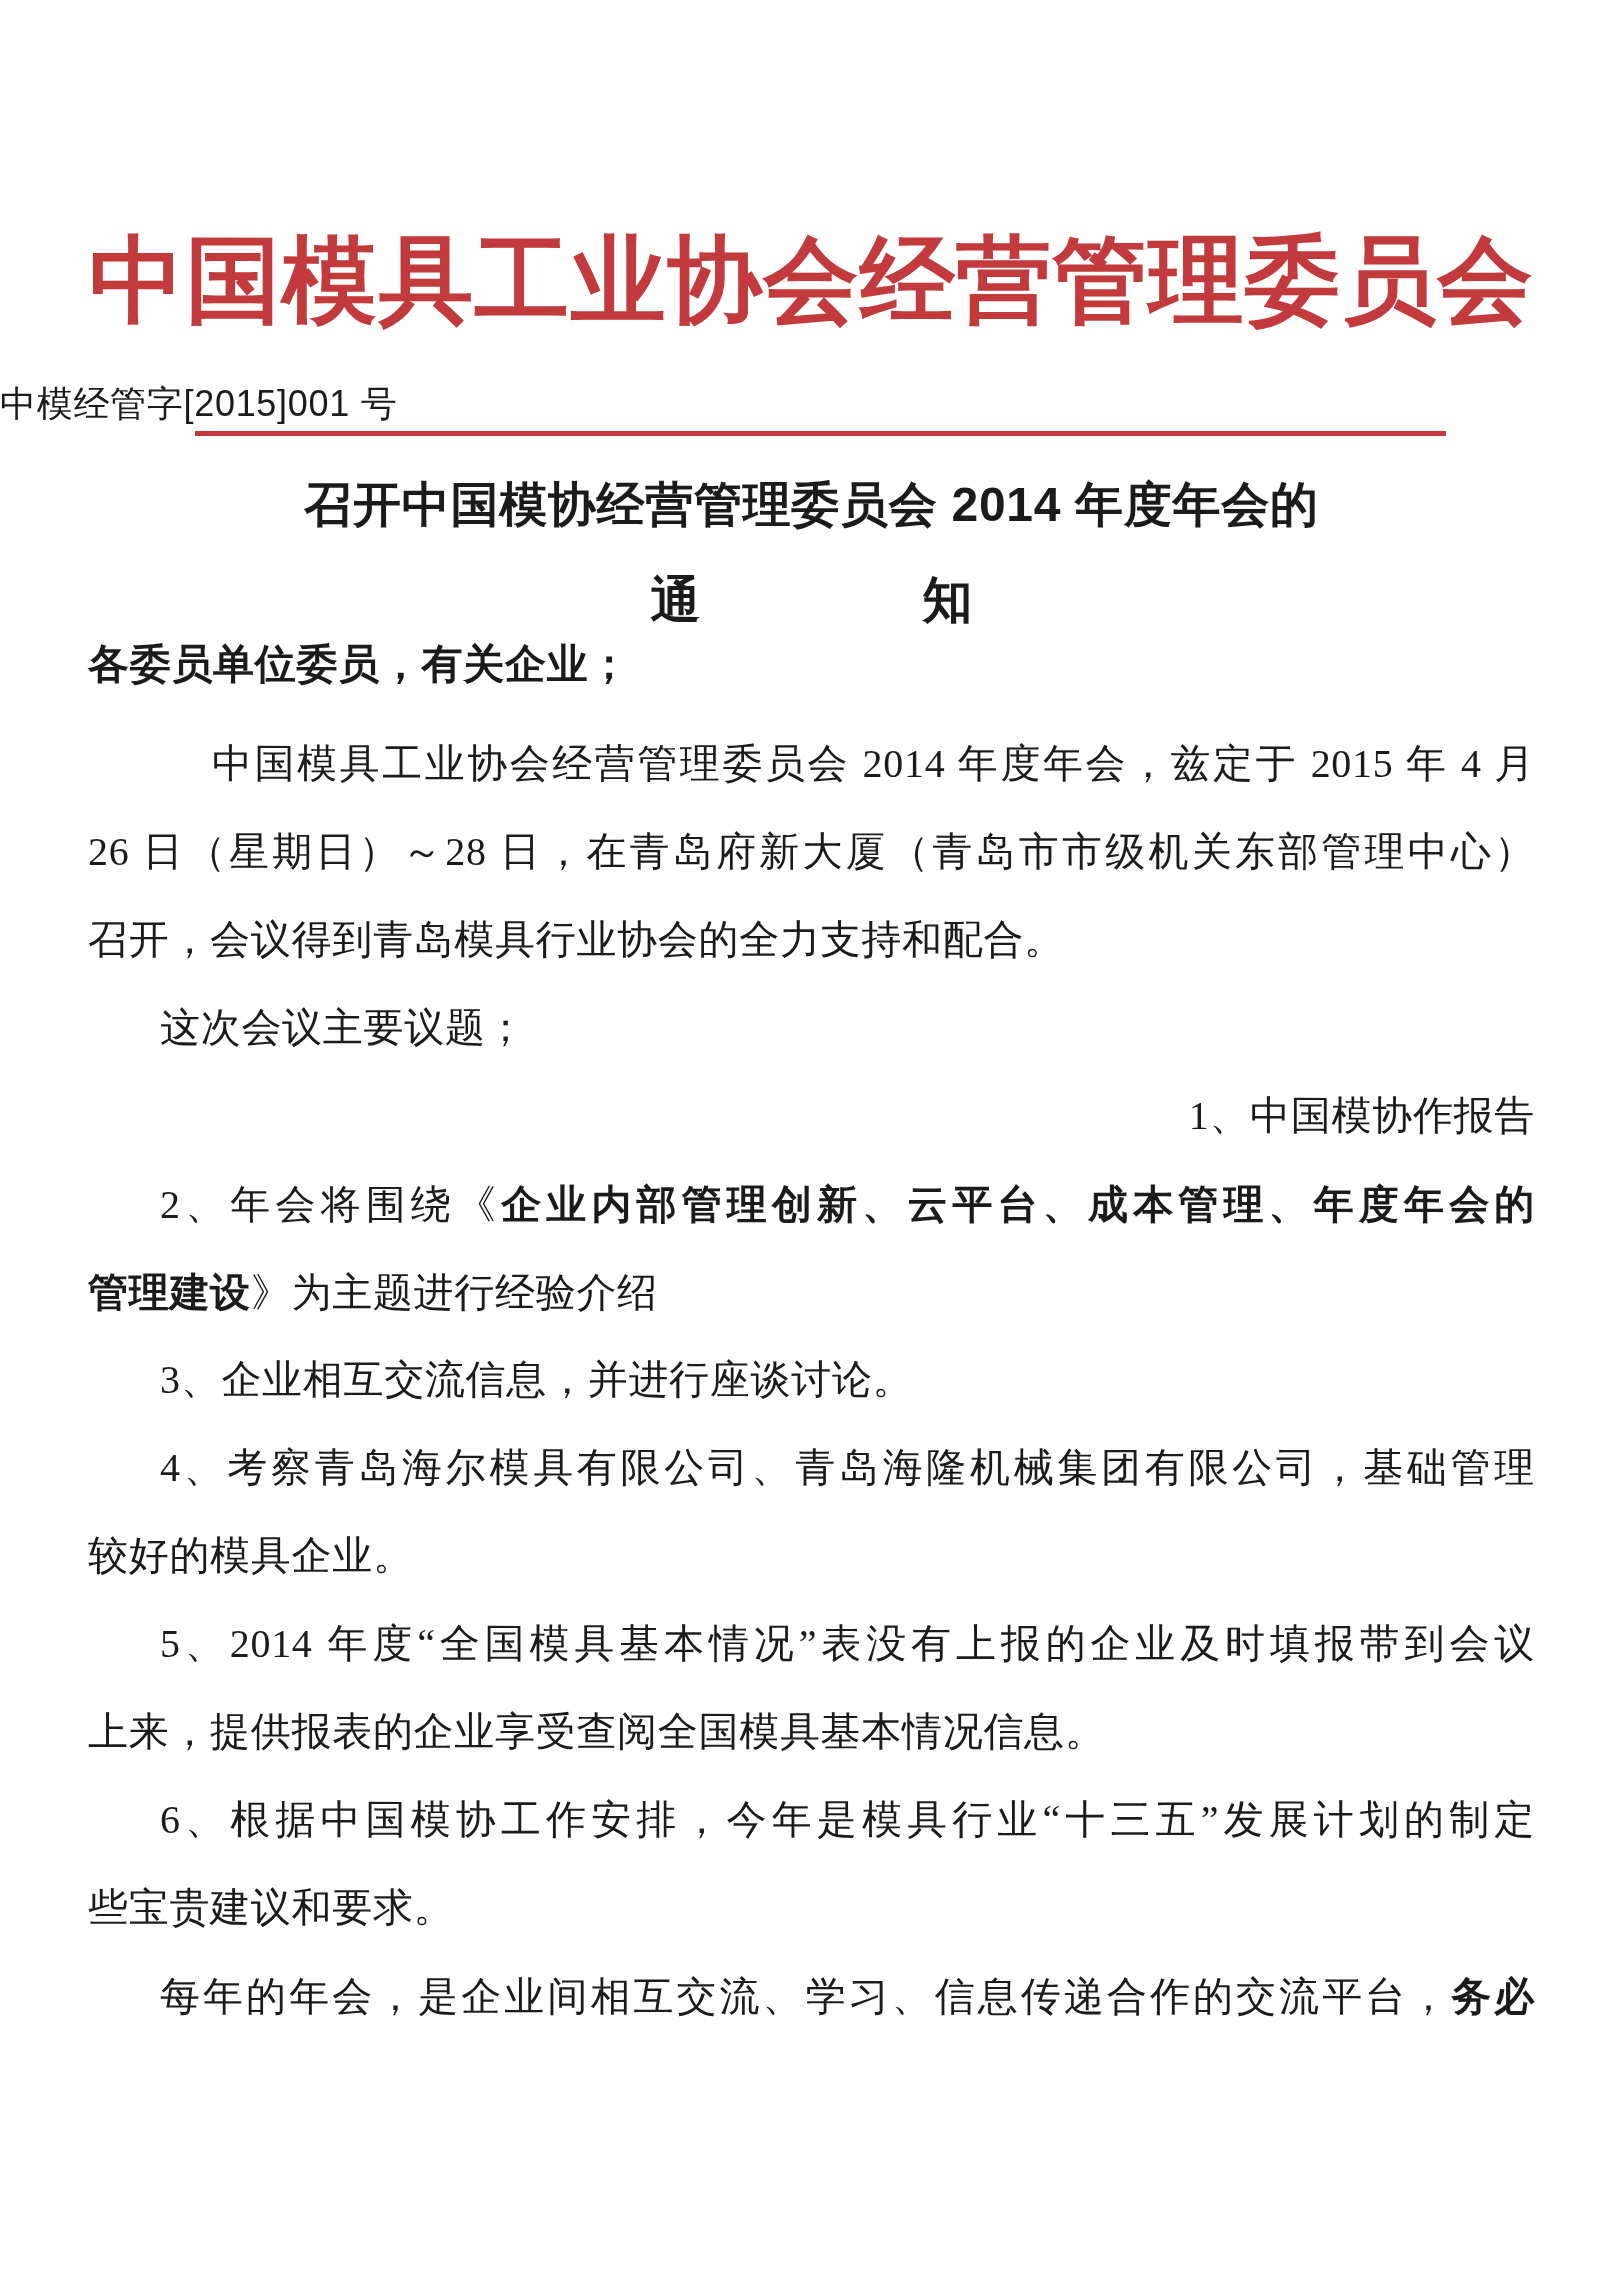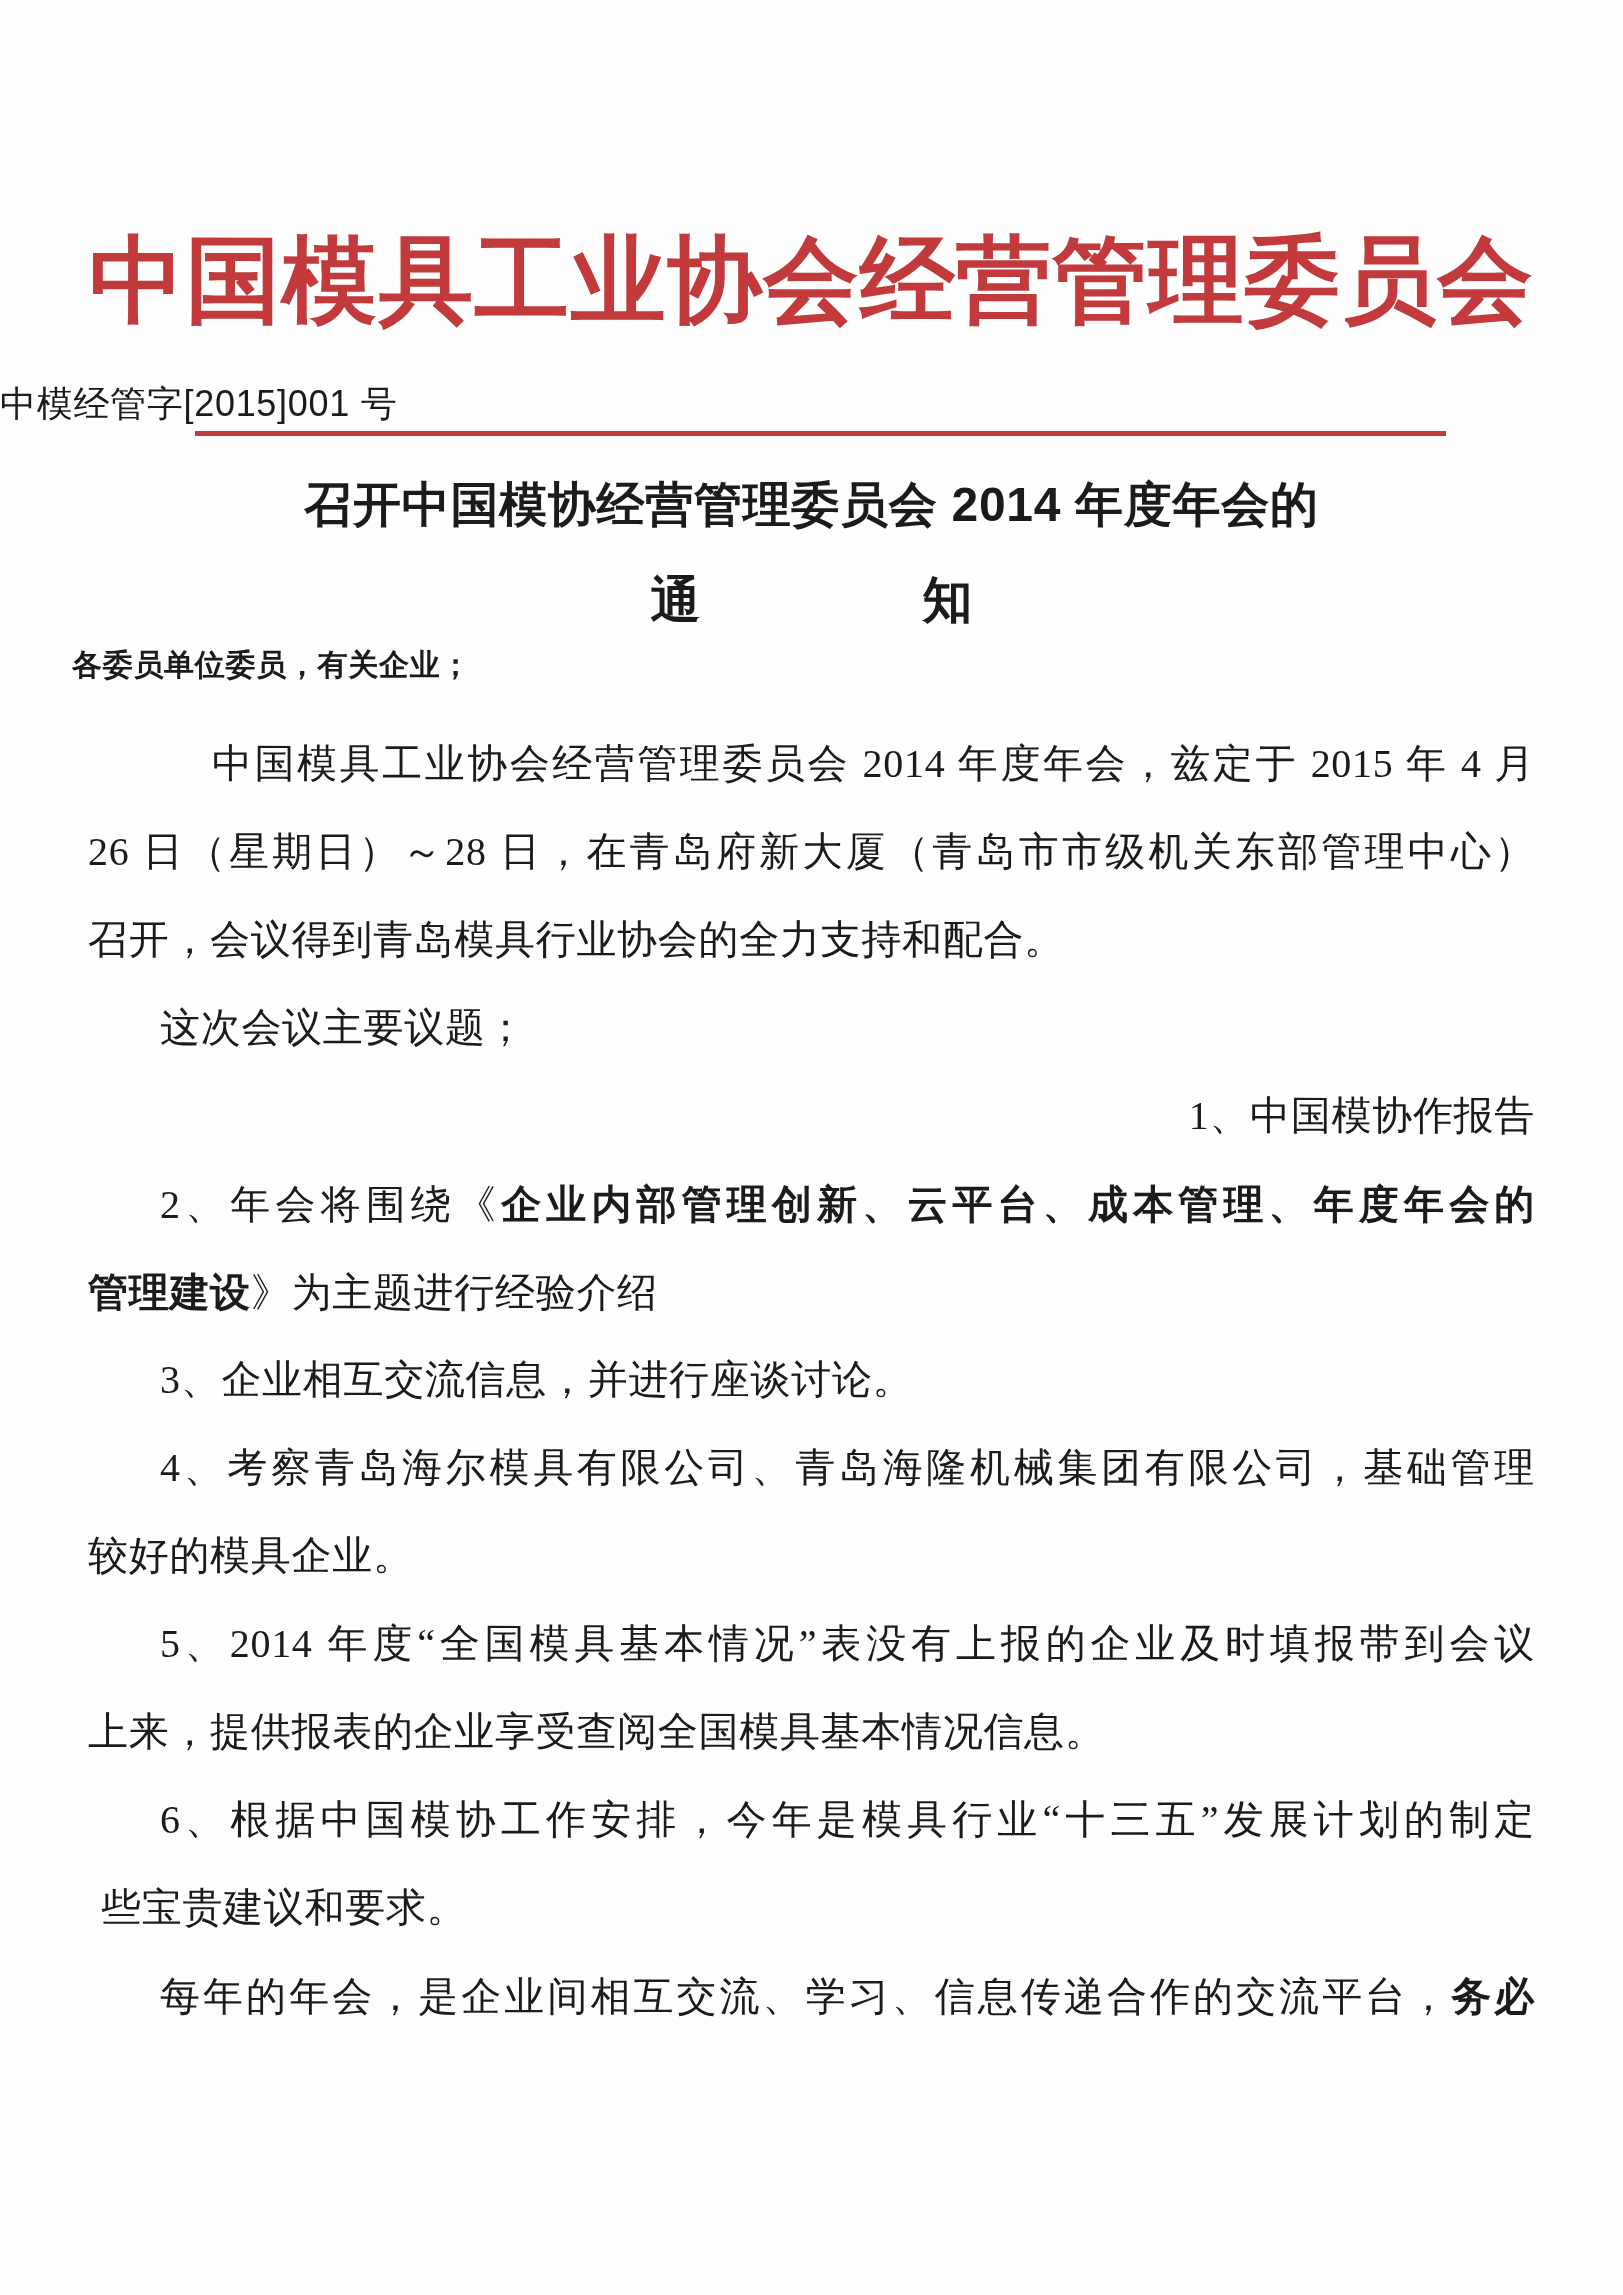--- a/index.html
+++ b/index.html
@@ -69,24 +69,24 @@
     justify-content: center;
     gap: 222px;
     font-family: "Liberation Sans", "DejaVu Sans", sans-serif;
     font-weight: 700;
     font-size: 50px;
     line-height: 65px;
   }
   .salutation {
     position: absolute;
     top: 632px;
-    left: 72px;
+    left: 88px;
     font-family: "Liberation Sans", "DejaVu Sans", sans-serif;
     font-weight: 700;
-    font-size: 30px;
+    font-size: 41px;
     line-height: 65px;
     letter-spacing: 0.7px;
   }
   .body-lines {
     position: absolute;
     top: 720px;
     left: 88px;
     width: 1447px;
   }
   .line {
@@ -127,17 +127,17 @@
       <div class="line" style="padding-left: 72px;"><span>这次会议主要议题；</span></div>
       <div class="line" style="padding-left: 72px; text-align: right;"><span>1、中国模协作报告</span></div>
       <div class="line j" style="padding-left: 72px;"><span>2、年会将围绕《</span><span class="b">企业内部管理创新、云平台、成本管理、年度年会的</span></div>
       <div class="line" style="padding-left: 0px;"><span class="b">管理建设</span><span>》为主题进行经验介绍</span></div>
       <div class="line" style="padding-left: 72px;"><span>3、企业相互交流信息，并进行座谈讨论。</span></div>
       <div class="line j" style="padding-left: 72px;"><span>4、考察青岛海尔模具有限公司、青岛海隆机械集团有限公司，基础管理</span></div>
       <div class="line" style="padding-left: 0px;"><span>较好的模具企业。</span></div>
       <div class="line j" style="padding-left: 72px;"><span>5、2014 年度“全国模具基本情况”表没有上报的企业及时填报带到会议</span></div>
       <div class="line" style="padding-left: 0px;"><span>上来，提供报表的企业享受查阅全国模具基本情况信息。</span></div>
       <div class="line j" style="padding-left: 72px;"><span>6、根据中国模协工作安排，今年是模具行业“十三五”发展计划的制定</span></div>
-      <div class="line" style="padding-left: 0px; margin-left: 13px;"><span>些宝贵建议和要求。</span></div>
+      <div class="line" style="padding-left: 0px;"><span>些宝贵建议和要求。</span></div>
       <div class="line j" style="padding-left: 72px;"><span>每年的年会，是企业间相互交流、学习、信息传递合作的交流平台，</span><span class="b">务必</span></div>
     </div>
 </div>
 
 
 </body></html>

